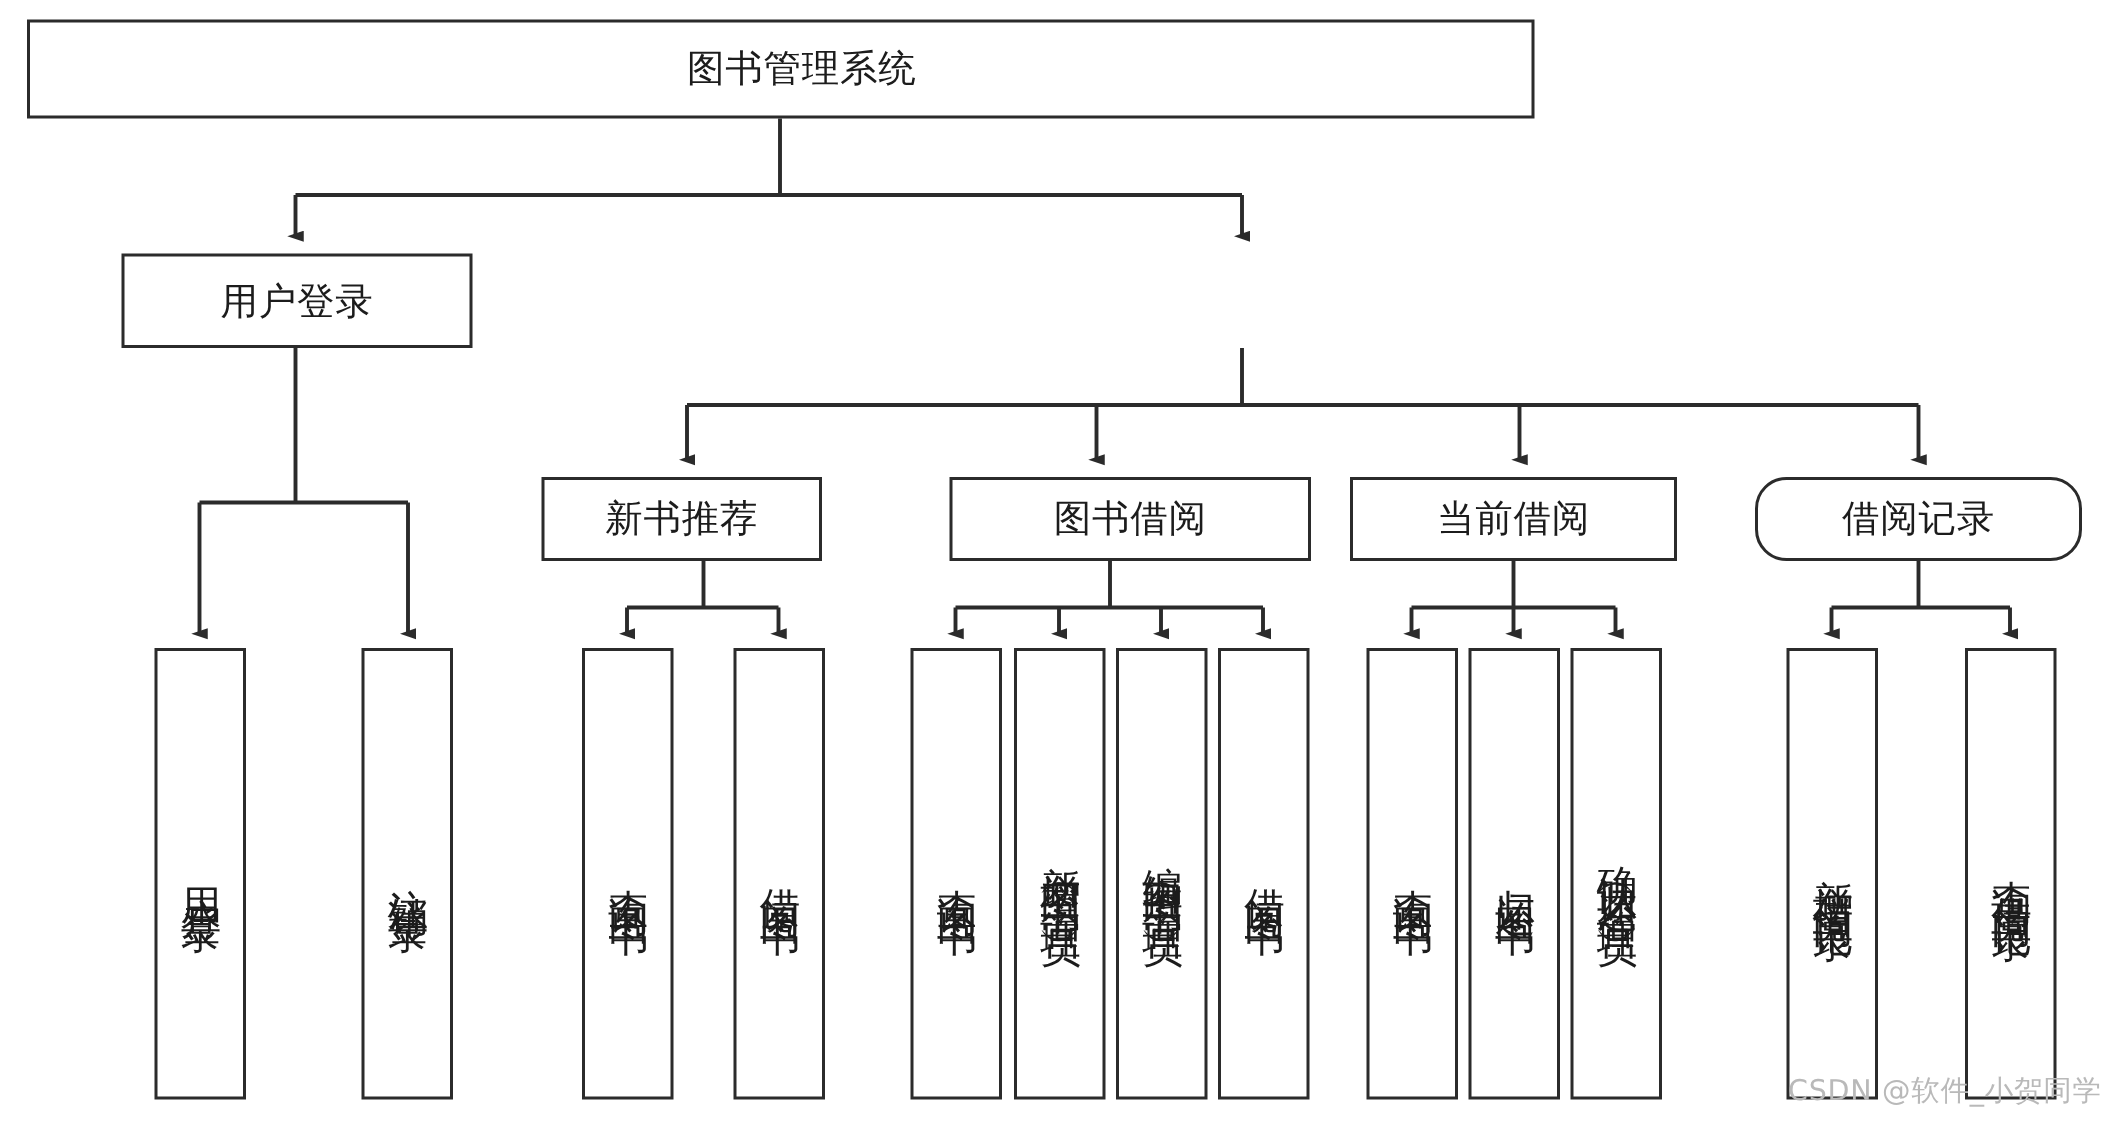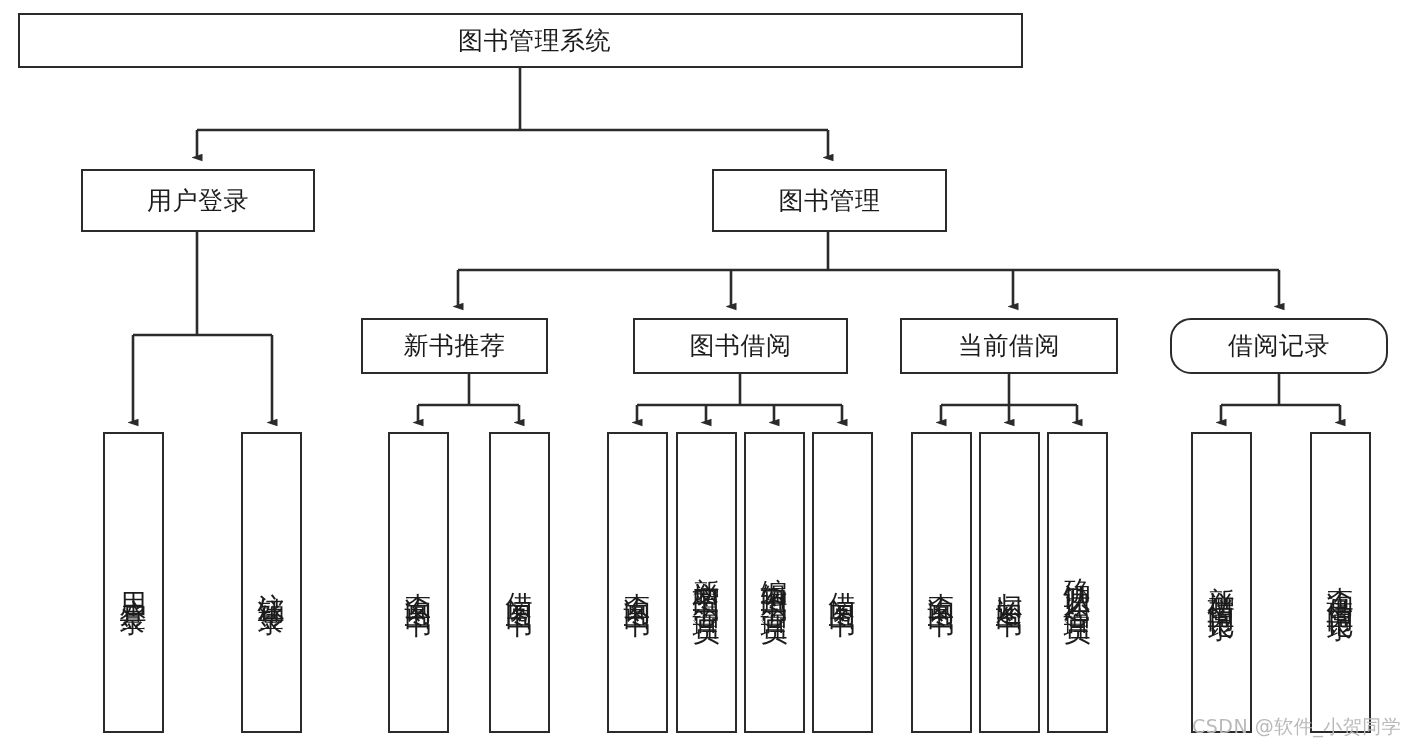--- a/index.html
+++ b/index.html
@@ -116,35 +116,32 @@
       <path d="M1009,405 L1009,422" marker-end="url(#arrow)"></path>
       <path d="M1077,405 L1077,422" marker-end="url(#arrow)"></path>
 
       <path d="M1279,374 L1279,405"></path>
       <path d="M1221,405 L1340,405"></path>
       <path d="M1221,405 L1221,422" marker-end="url(#arrow)"></path>
       <path d="M1340,405 L1340,422" marker-end="url(#arrow)"></path>
     </g>
   </svg>
 
-  <div class="node root horiz" style="left:18px; top:13px; width:1005px; height:55px;padding-left:28px;">
+  <div class="node root horiz" style="left:18px; top:13px; width:1005px; height:66px;padding-left:28px;">
     <span class="label">图书管理系统</span>
   </div>
 
   <div class="node horiz" style="left:81px; top:169px; width:234px; height:63px;">
     <span class="label">用户登录</span>
   </div>
-  <div class="node horiz" style="left:712px; top:169px; width:235px; height:63px;">
-    <span class="label">图书管理</span>
-  </div>
 
   <div class="node horiz" style="left:361px; top:318px; width:187px; height:56px;">
     <span class="label">新书推荐</span>
   </div>
-  <div class="node horiz" style="left:633px; top:318px; width:215px; height:56px;">
+  <div class="node horiz" style="left:633px; top:318px; width:241px; height:56px;">
     <span class="label">图书借阅</span>
   </div>
   <div class="node horiz" style="left:900px; top:318px; width:218px; height:56px;">
     <span class="label">当前借阅</span>
   </div>
   <div class="node horiz" style="left:1170px; top:318px; width:218px; height:56px;border-radius:21px;">
     <span class="label">借阅记录</span>
   </div>
 
   <div class="node vert" style="left:103px; top:432px; width:61px; height:301px;">

